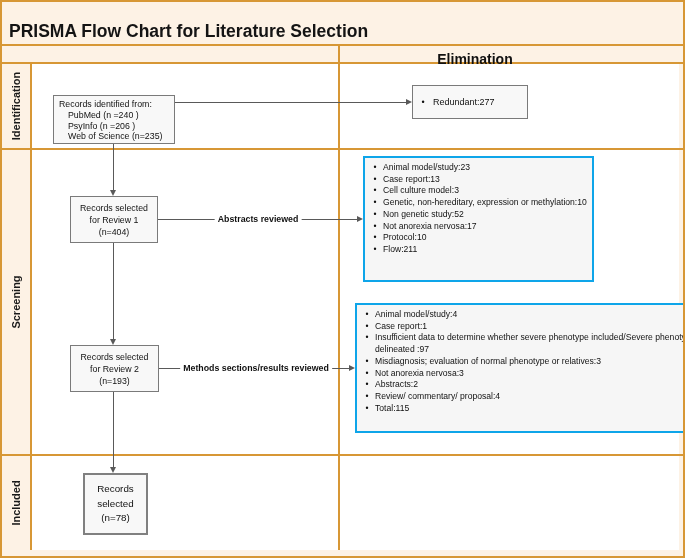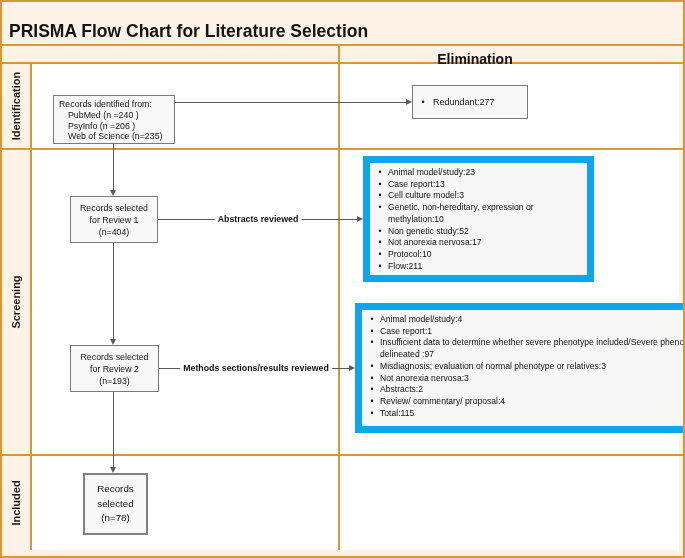--- a/index.html
+++ b/index.html
@@ -34,21 +34,21 @@
   #box-identified { left:53px; top:78px; width:122px; height:49px; padding:3px 2px 4px 5px; font-size:8.8px; line-height:10.8px;margin-top:17px; }
   #box-identified .indent { padding-left:9px; }
   .center-box { display:flex; flex-direction:column; justify-content:center; text-align:center; }
   #box-review1 { left:70px; top:196px; width:88px; height:47px; font-size:8.8px; line-height:12px; }
   #box-review2 { left:70px; top:345px; width:89px; height:47px; font-size:8.8px; line-height:12px; }
   #box-final   { left:83px; top:473px; width:65px; height:62px; border-width:2px; border-color:#808080; font-size:9.8px; line-height:14.5px; }
   #box-redundant { left:412px; top:85px; width:116px; height:34px; display:flex; align-items:center; font-size:9px; }
   #box-redundant .btxt { display:flex; width:100%; }
   #box-redundant .btxt::before { content:"\2022"; width:20px; text-align:center; flex:none; }
   
-  .elim-list { position:absolute; background:#f6f6f6; border:7px solid #0ea5e9; box-sizing:border-box; padding:4px 4px 0 2px; z-index:3; margin:0; list-style:none; }
+  .elim-list { position:absolute; background:#f6f6f6; border:2px solid #0ea5e9; box-sizing:border-box; padding:4px 4px 0 2px; z-index:3; margin:0; list-style:none; }
   #list-review1 { left:363px; top:156px; width:231px; height:126px; }
   #list-review2 { left:355px; top:303px; width:371px; height:130px; }
   .elim-item { display:flex; font-size:8.6px; line-height:11.7px; }
   .elim-item::before { content:"\2022"; width:16px; text-align:center; flex:none; }
   .elim-item span { flex:1; }
   
   .arrow-h { position:absolute; height:1px; background:#595959; z-index:2; }
   .arrow-v { position:absolute; width:1px; background:#595959; z-index:2; }
   .head-right { position:absolute; width:0; height:0; border-top:3.5px solid transparent; border-bottom:3.5px solid transparent; border-left:6px solid #595959; z-index:2; }
   .head-down  { position:absolute; width:0; height:0; border-left:3.5px solid transparent; border-right:3.5px solid transparent; border-top:6px solid #595959; z-index:2; }

